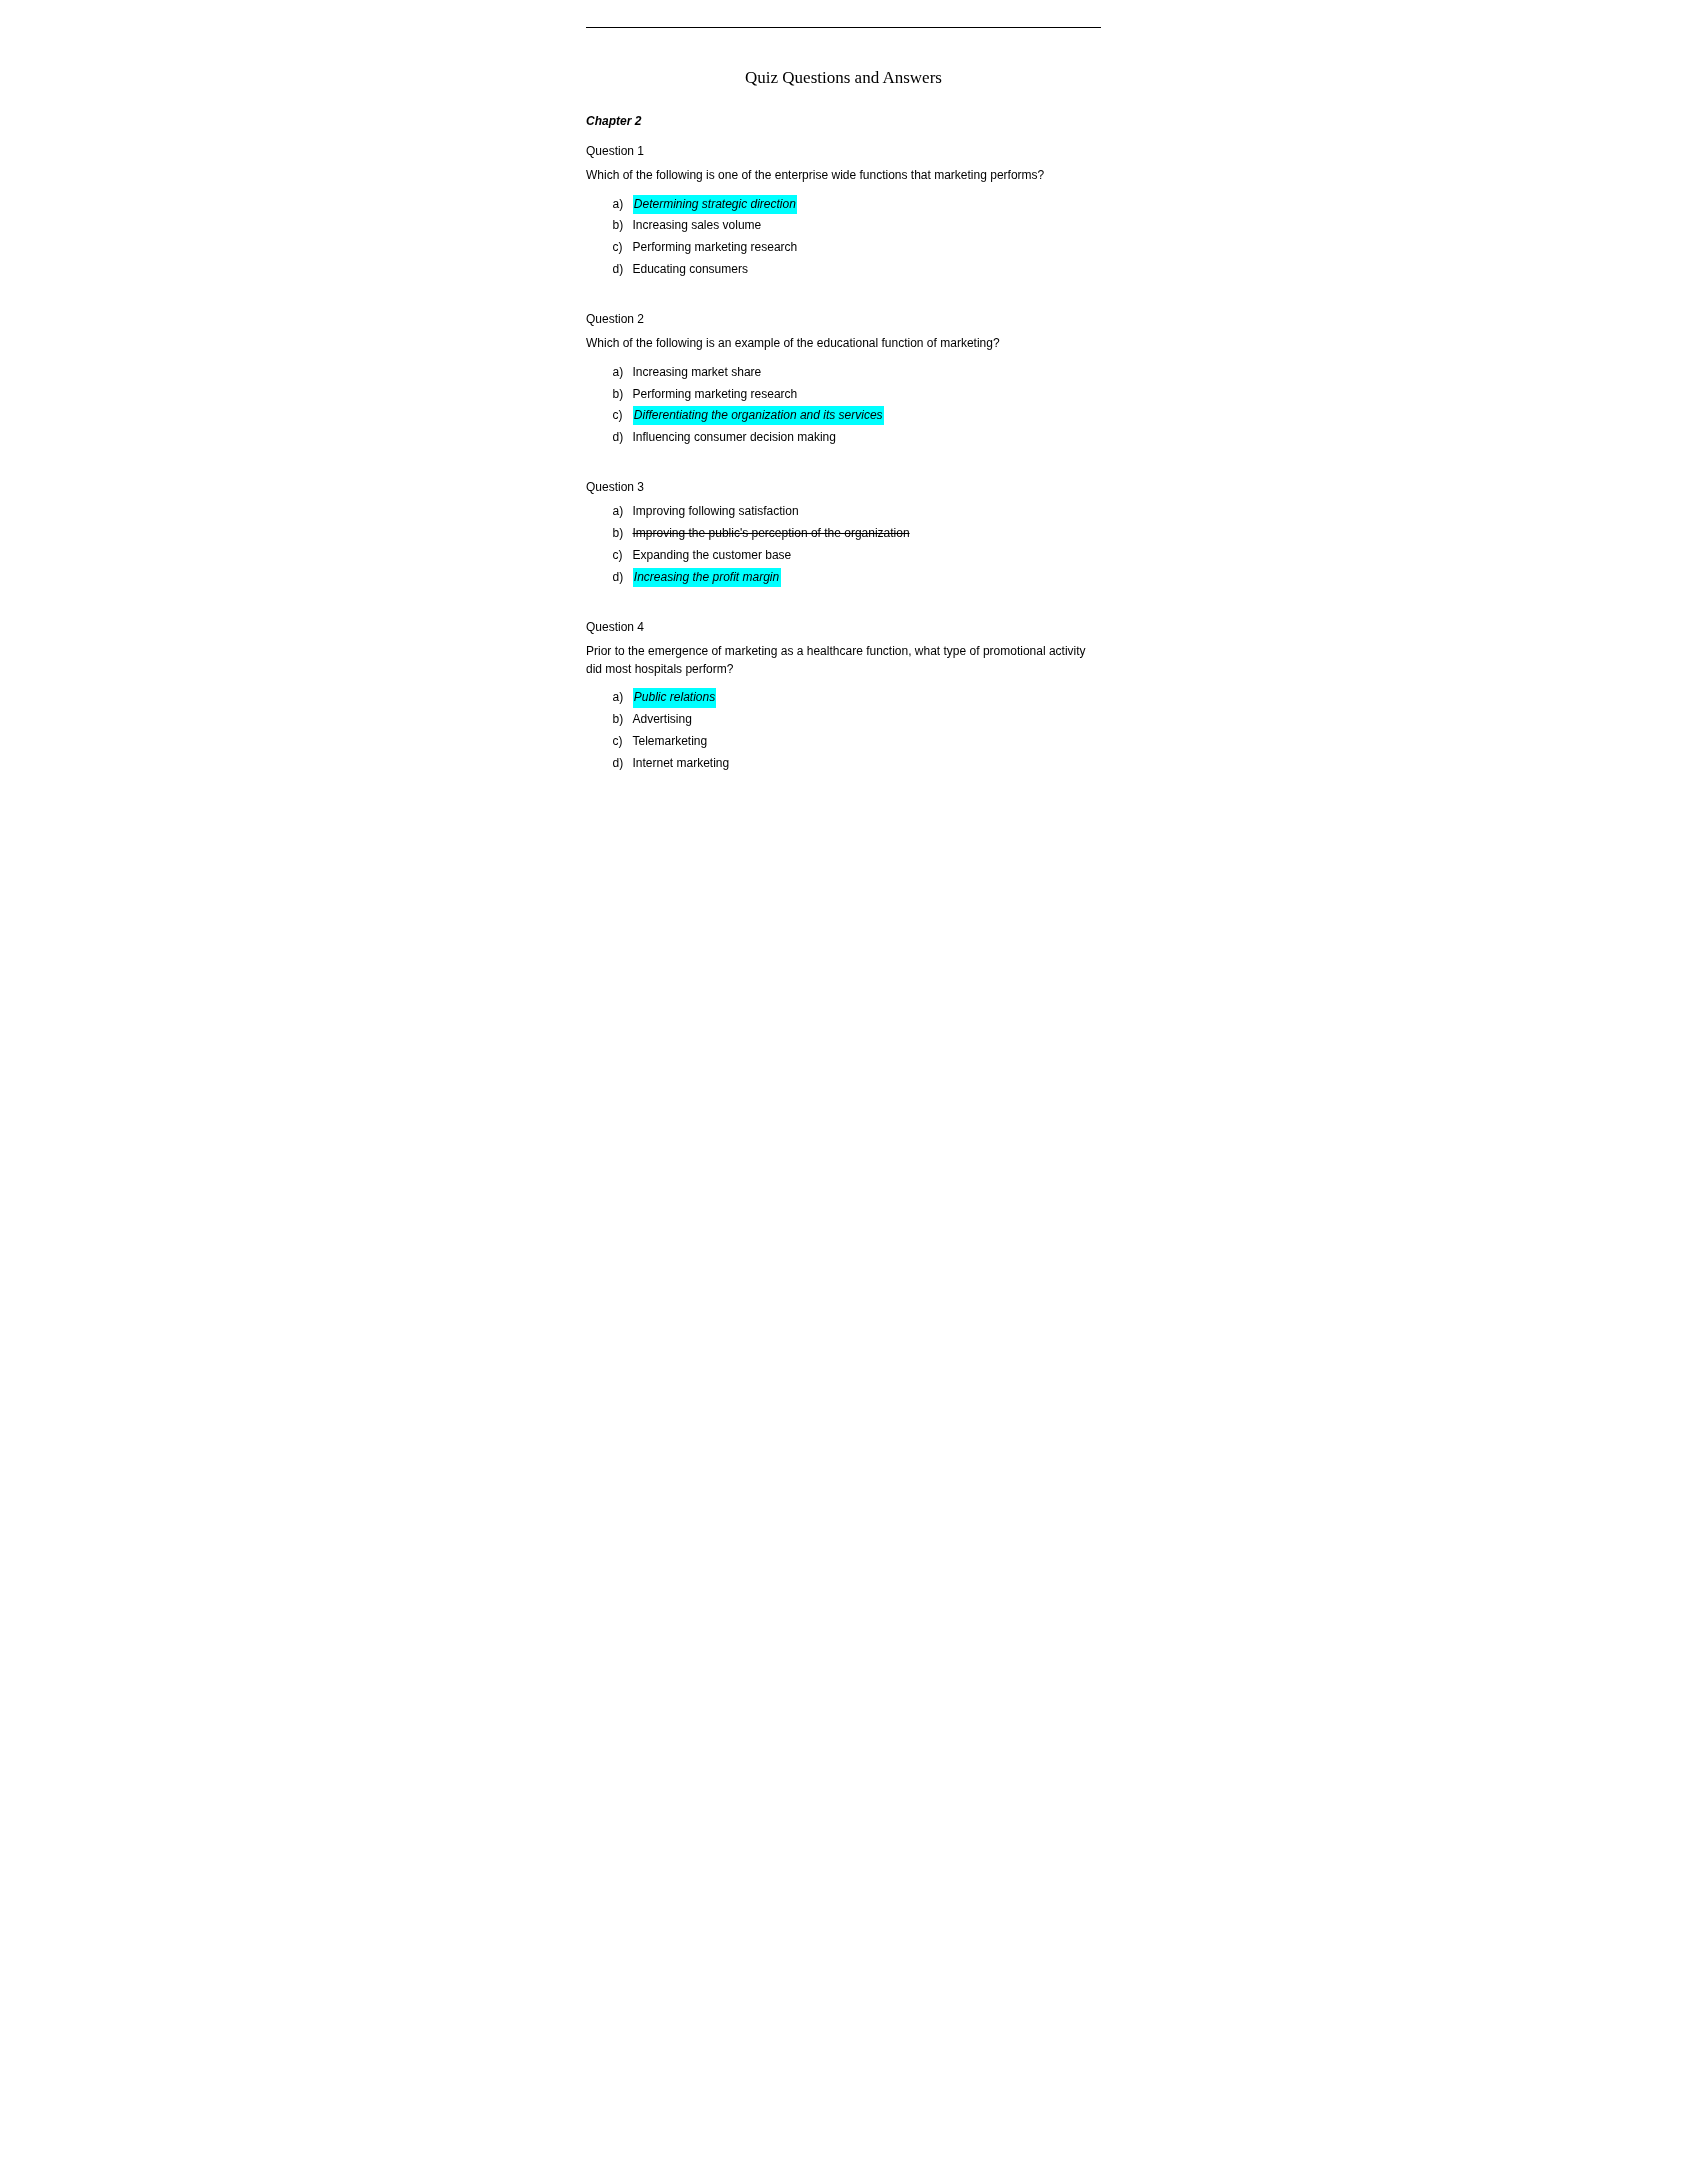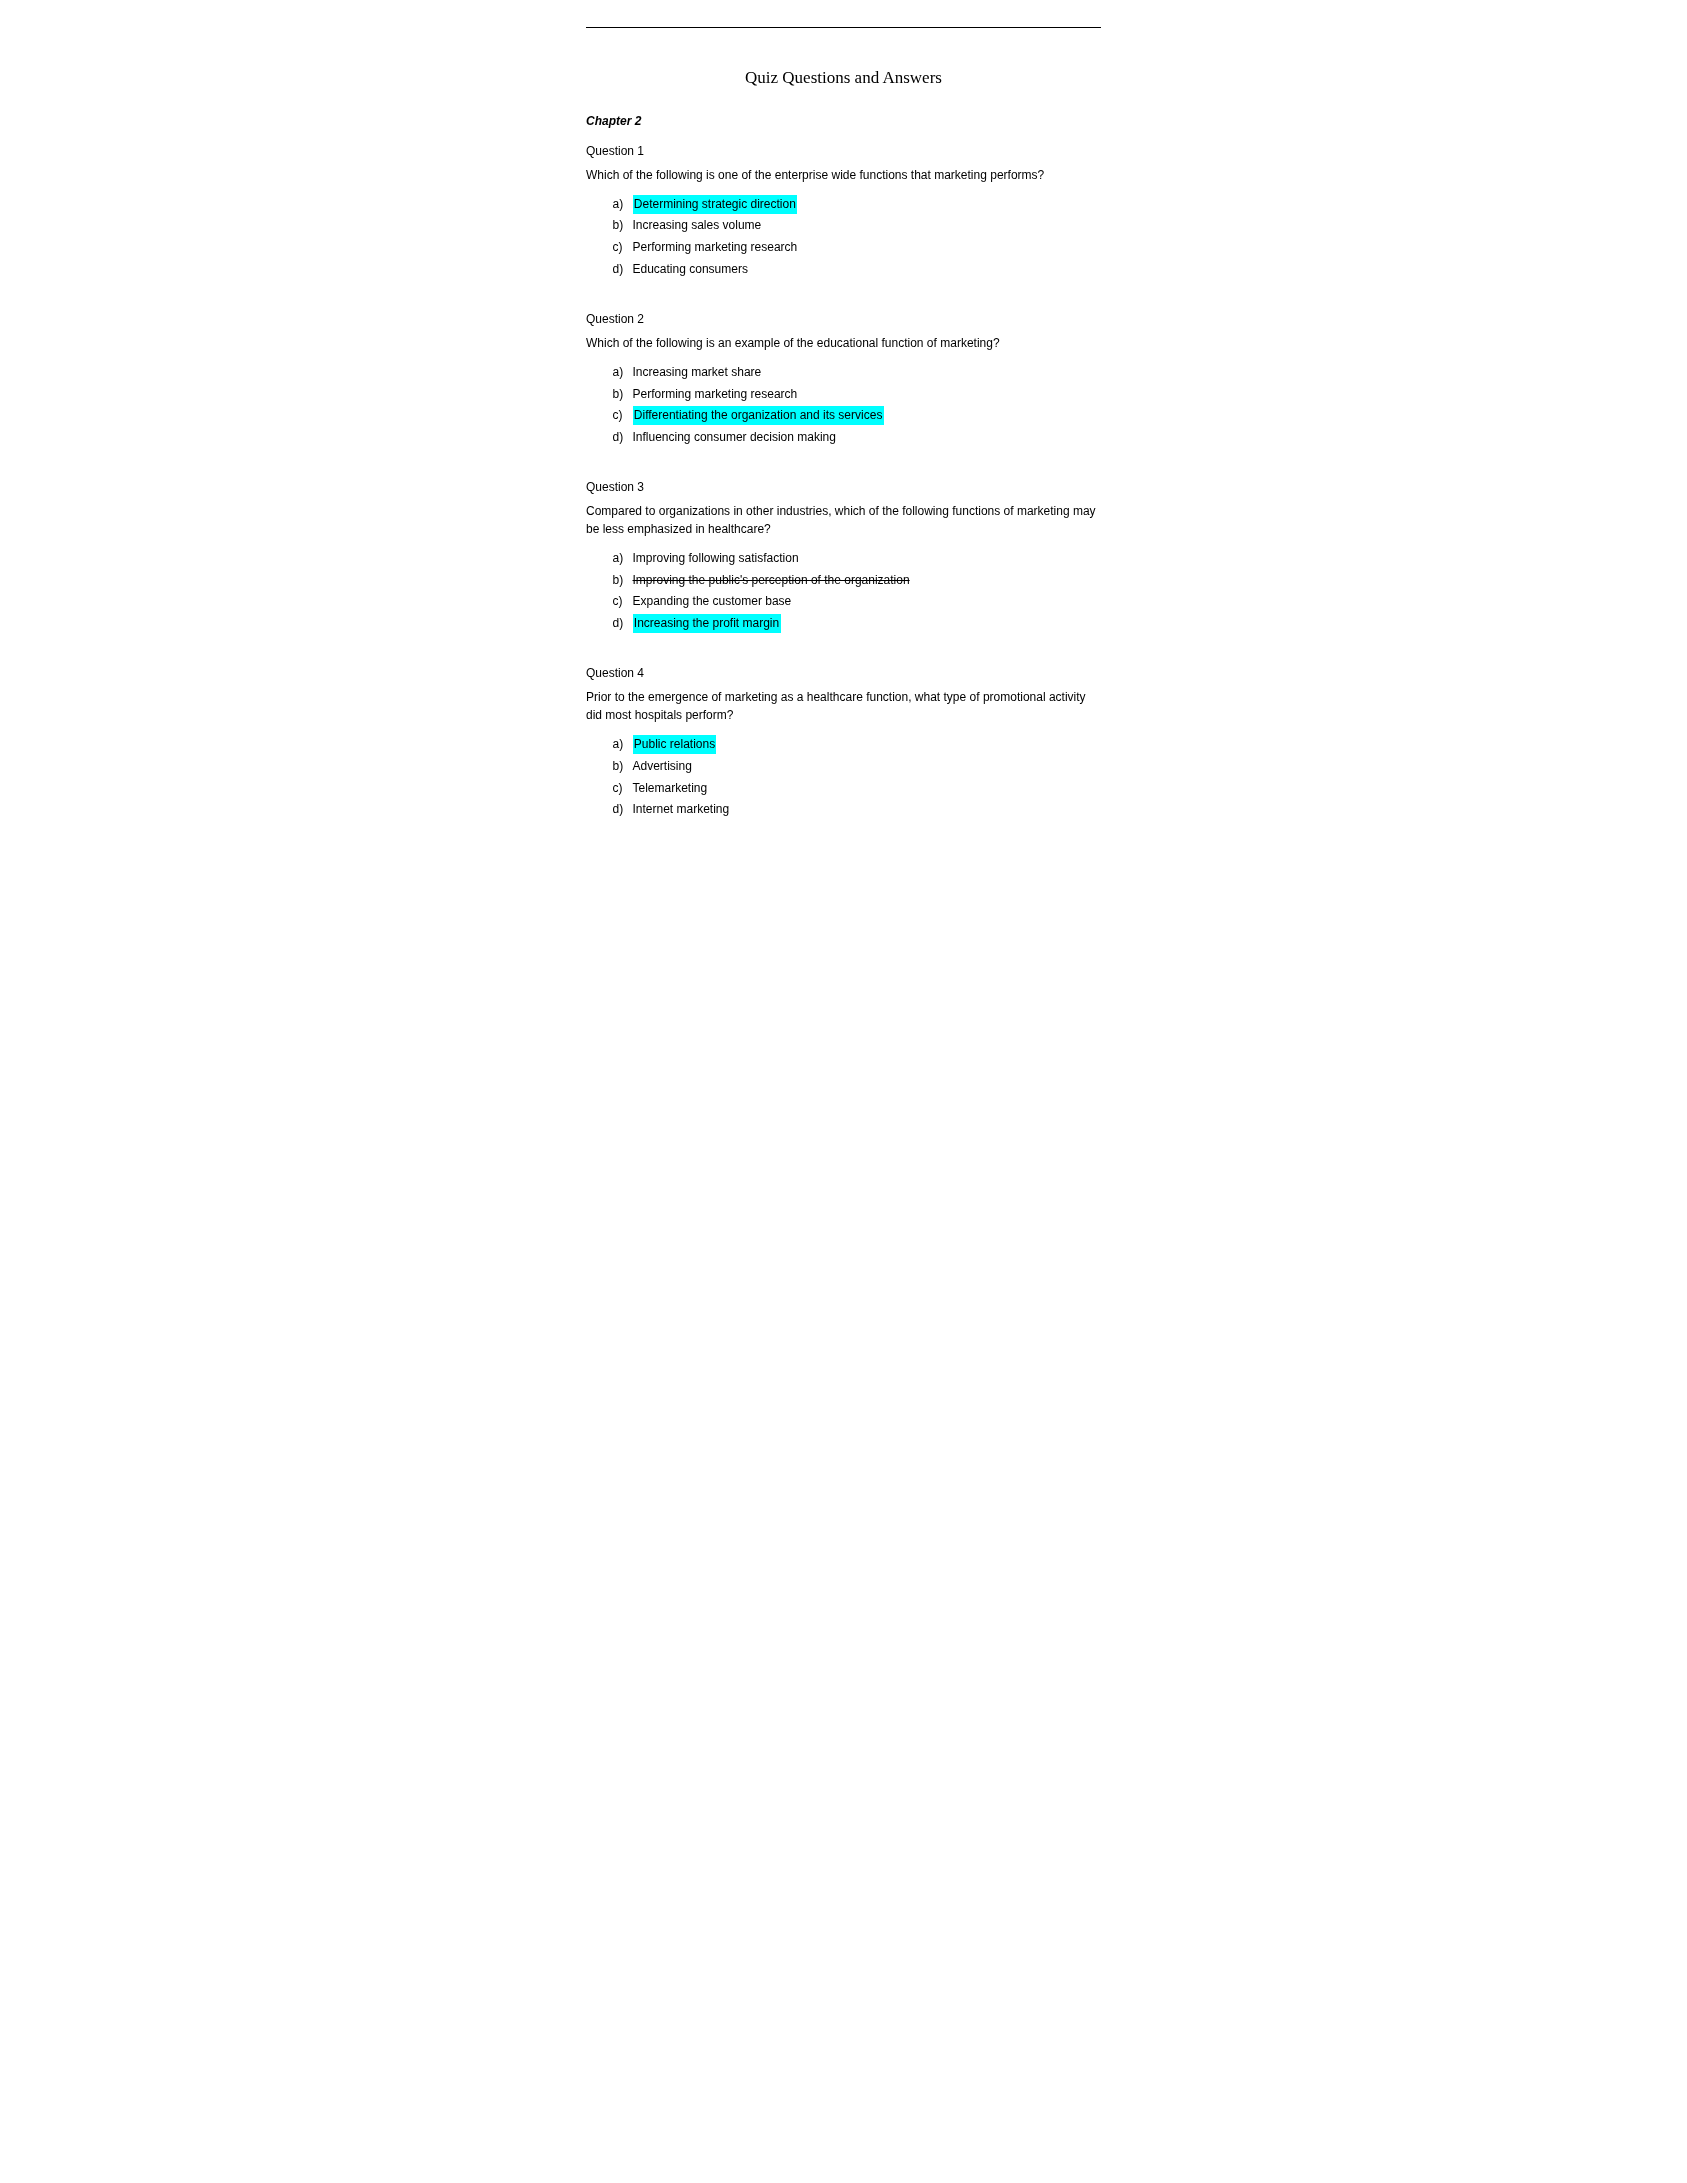--- a/index.html
+++ b/index.html
@@ -76,20 +76,21 @@
     }
 
     .answer-letter {
       min-width: 20px;
       display: inline-block;
     }
 
     .highlight-cyan {
       background-color: #00FFFF;
       padding: 0 1.3px;
+      font-style: italic;
     }
 
     .strikethrough {
       text-decoration: line-through;
     }
   </style>
 </head>
 <body>
 
 <div class="page">
@@ -139,21 +140,20 @@
             <span class="highlight-cyan">Differentiating the organization and its services</span>
           </li>
           <li>
             <span class="answer-letter">d)</span>
             <span>Influencing consumer decision making</span>
           </li>
         </ul>
       </div>
       <div class="question-block">
         <div class="question-label">Question 3</div>
-        <div class="question-text">Compared to organizations in other industries, which of the following functions of marketing may be less emphasized in healthcare?</div>
         <ul class="answer-list">
           <li>
             <span class="answer-letter">a)</span>
             <span>Improving following satisfaction</span>
           </li>
           <li>
             <span class="answer-letter">b)</span>
             <span class="strikethrough">Improving the public's perception of the organization</span>
           </li>
           <li>

